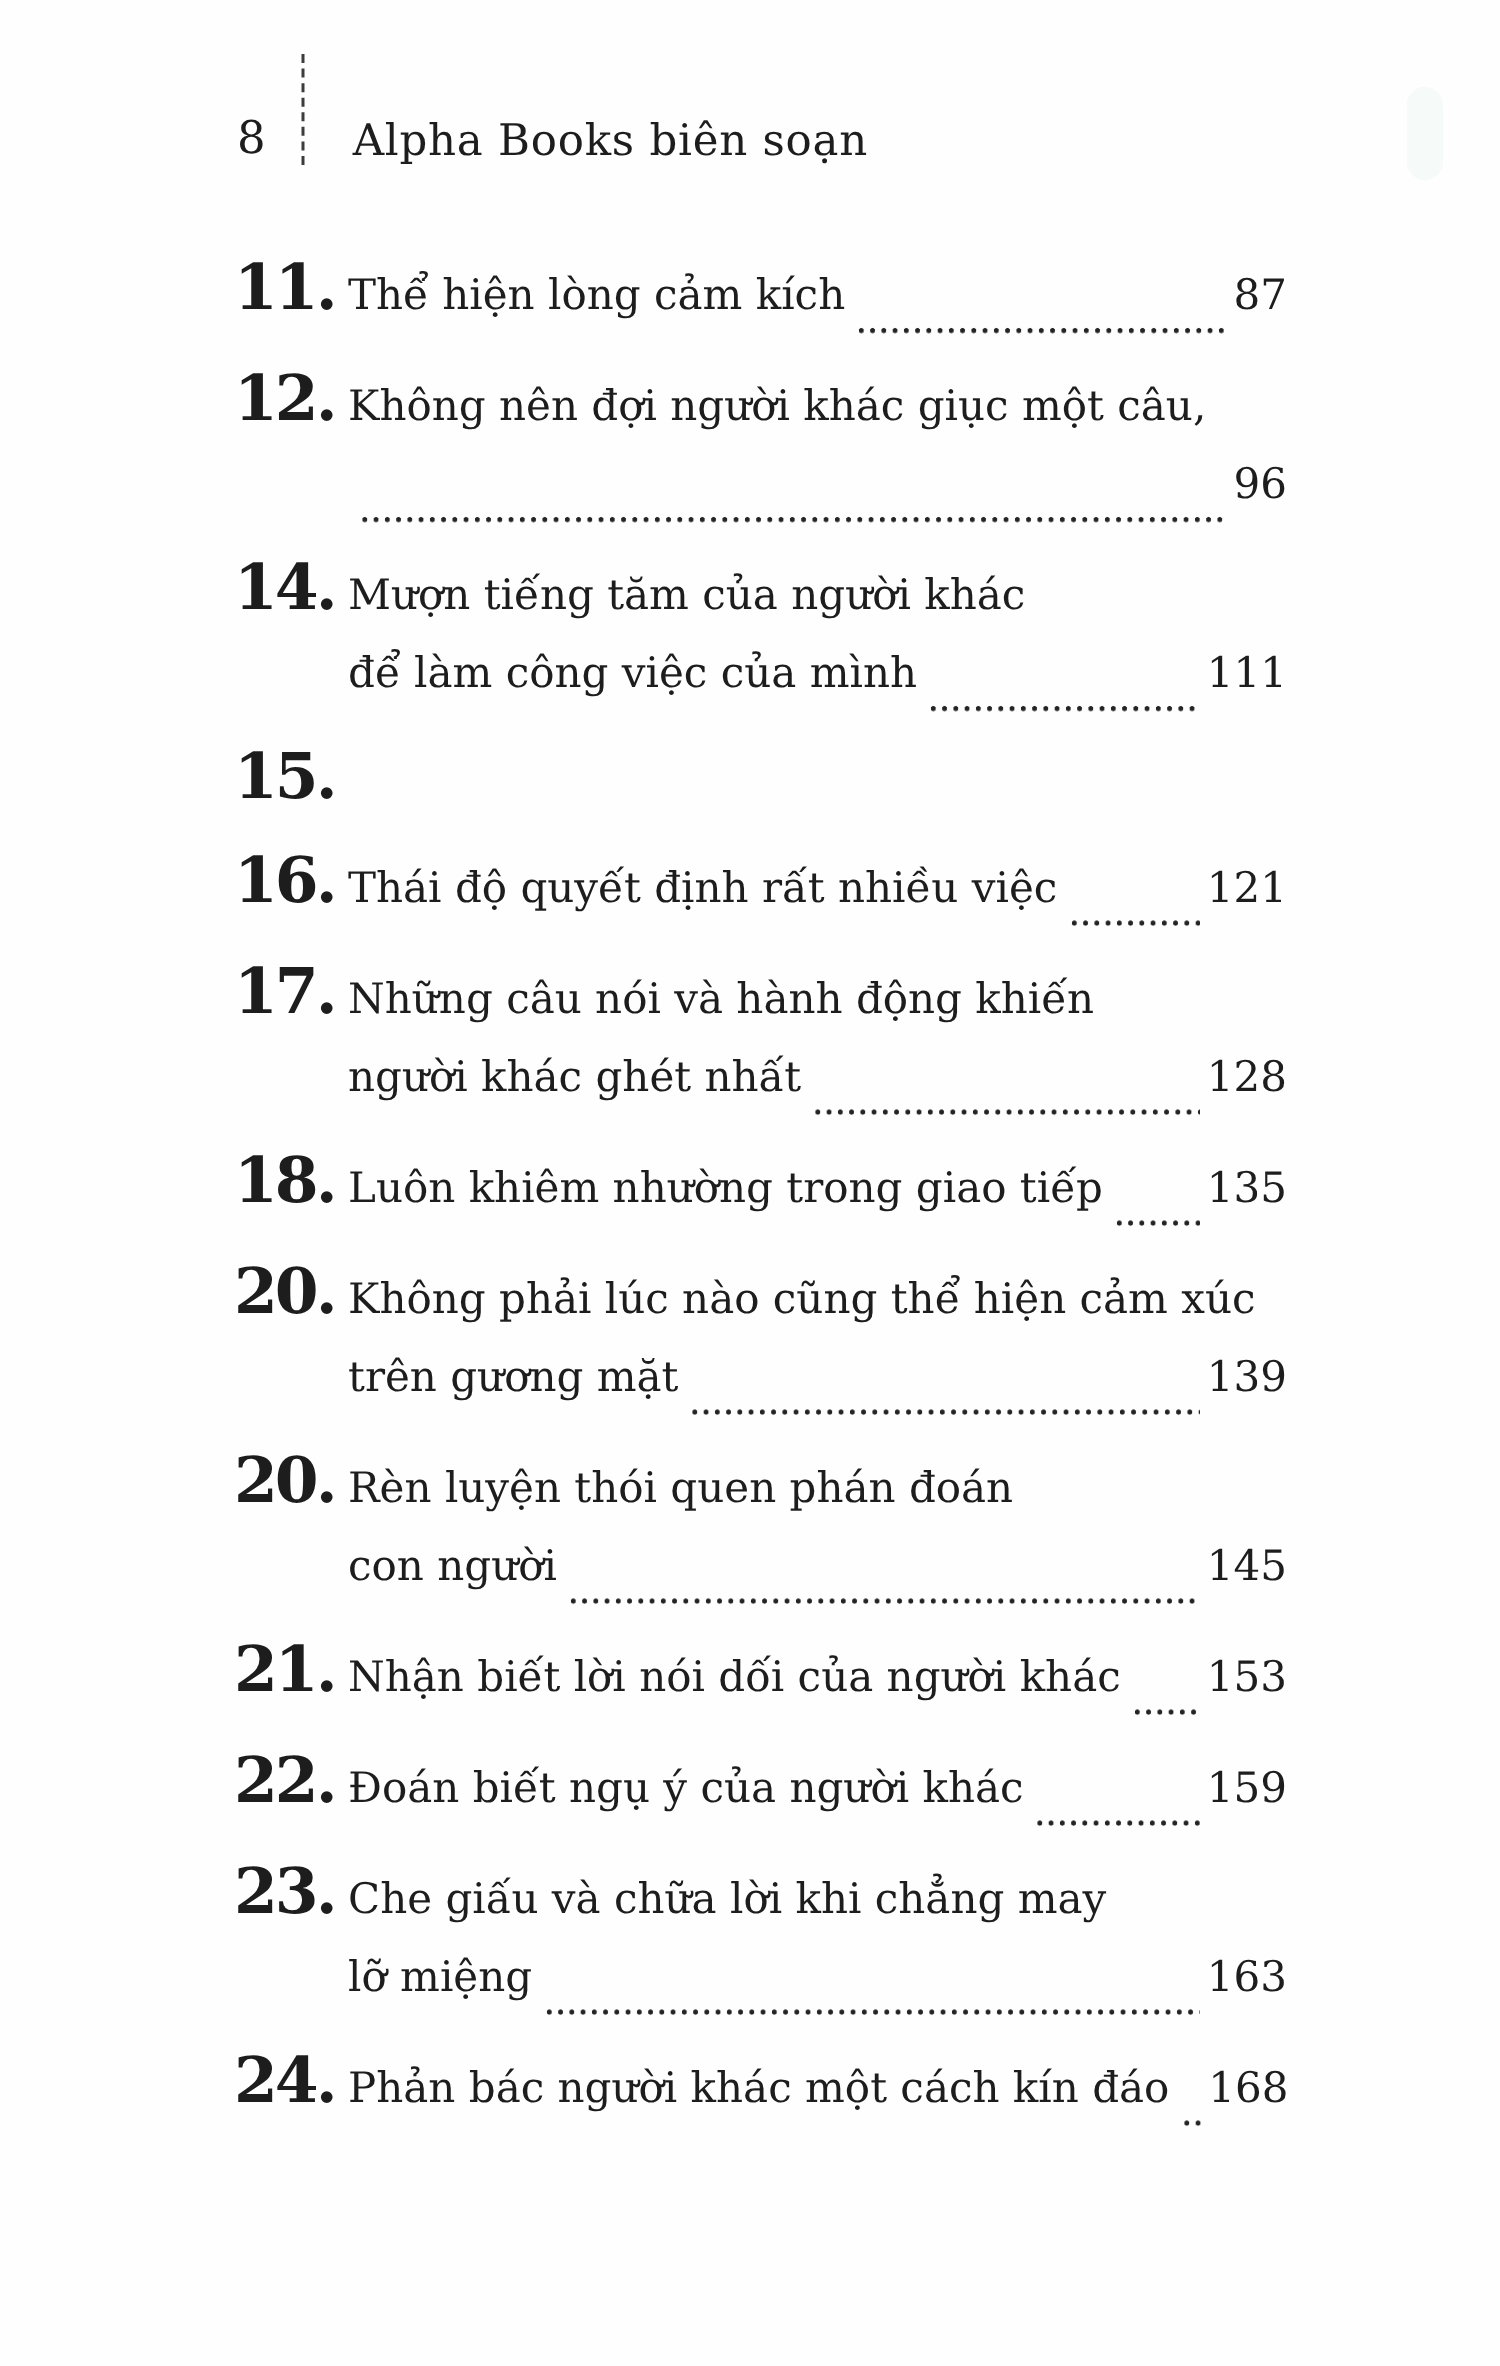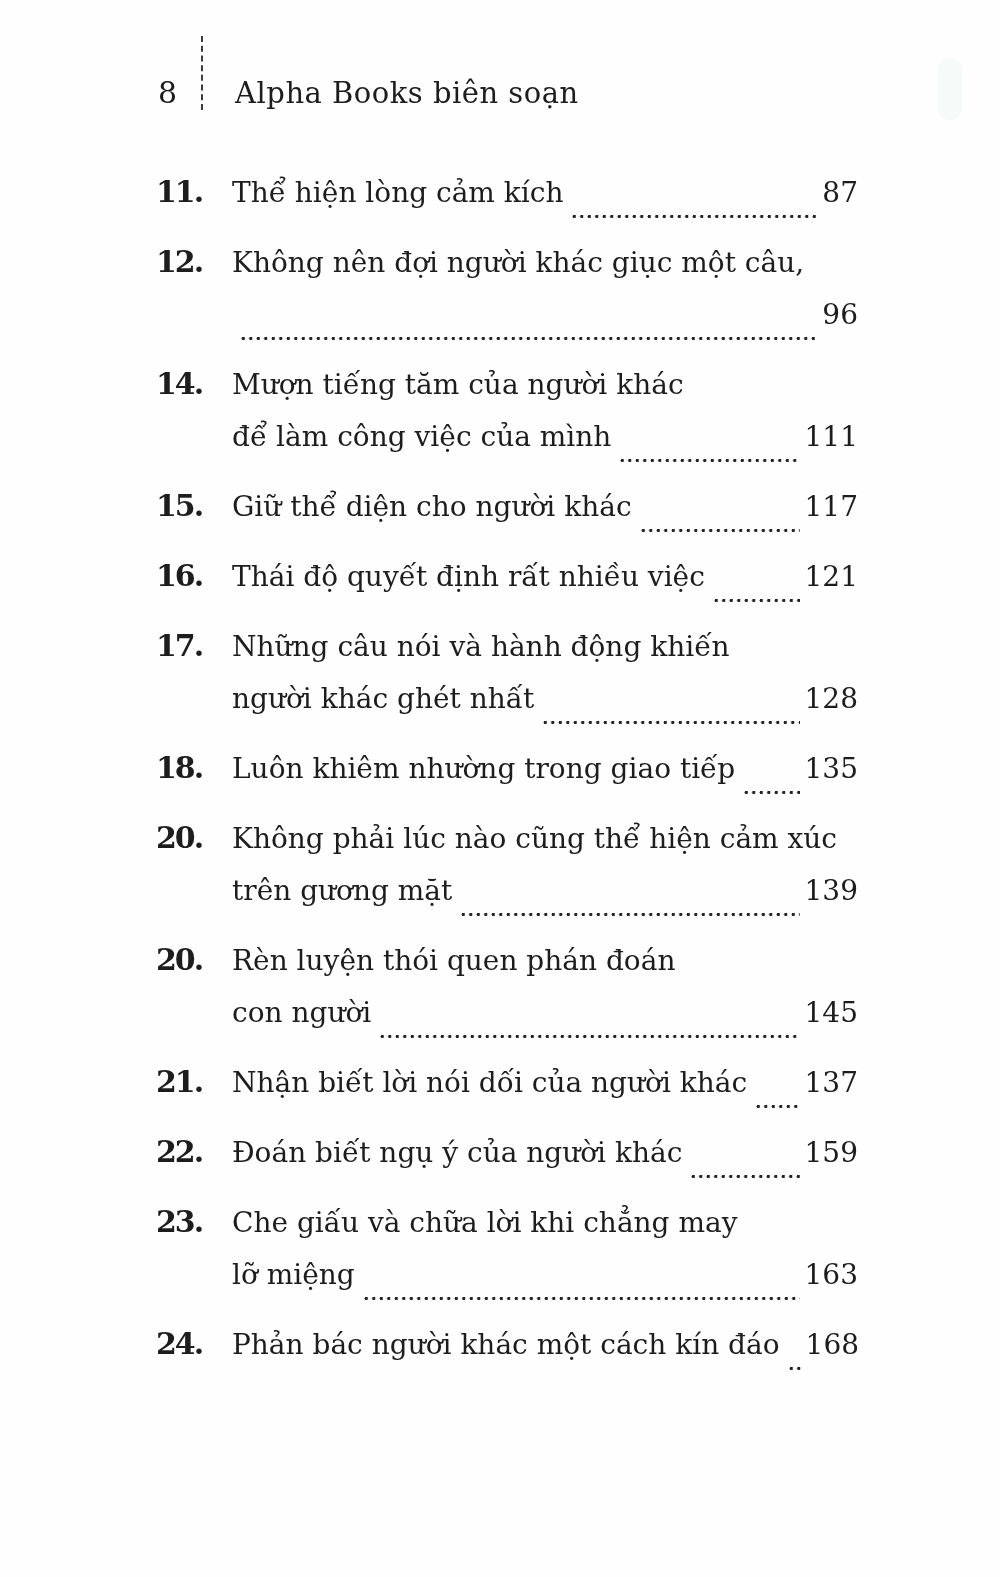--- a/index.html
+++ b/index.html
@@ -47,21 +47,21 @@
     padding: 56px 142px 0 156px;
   }
   .entry {
     display: flex;
     align-items: baseline;
     margin-bottom: 17px;
   }
   .num {
     width: 76px;
     flex: 0 0 76px;
-    font-size: 30px;
+    font-size: 42px;
     font-weight: bold;
     line-height: 52px;
     letter-spacing: -2px;
   }
   .entrybody {
     flex: 1 1 auto;
     min-width: 0;
     font-size: 28px;
     line-height: 52px;
   }
@@ -139,27 +139,20 @@
           </div>
           <div class="line">
             <span class="txt">để làm công việc của mình</span>
             <span class="leader"></span>
             <span class="pageref">111</span>
           </div>
         </div>
       </div>
       <div class="entry">
         <div class="num">15.</div>
-        <div class="entrybody">
-          <div class="line">
-            <span class="txt">Giữ thể diện cho người khác</span>
-            <span class="leader"></span>
-            <span class="pageref">117</span>
-          </div>
-        </div>
       </div>
       <div class="entry">
         <div class="num">16.</div>
         <div class="entrybody">
           <div class="line">
             <span class="txt">Thái độ quyết định rất nhiều việc</span>
             <span class="leader"></span>
             <span class="pageref">121</span>
           </div>
         </div>
@@ -212,21 +205,21 @@
             <span class="pageref">145</span>
           </div>
         </div>
       </div>
       <div class="entry">
         <div class="num">21.</div>
         <div class="entrybody">
           <div class="line">
             <span class="txt">Nhận biết lời nói dối của người khác</span>
             <span class="leader"></span>
-            <span class="pageref">137</span>
+            <span class="pageref">153</span>
           </div>
         </div>
       </div>
       <div class="entry">
         <div class="num">22.</div>
         <div class="entrybody">
           <div class="line">
             <span class="txt">Đoán biết ngụ ý của người khác</span>
             <span class="leader"></span>
             <span class="pageref">159</span>

